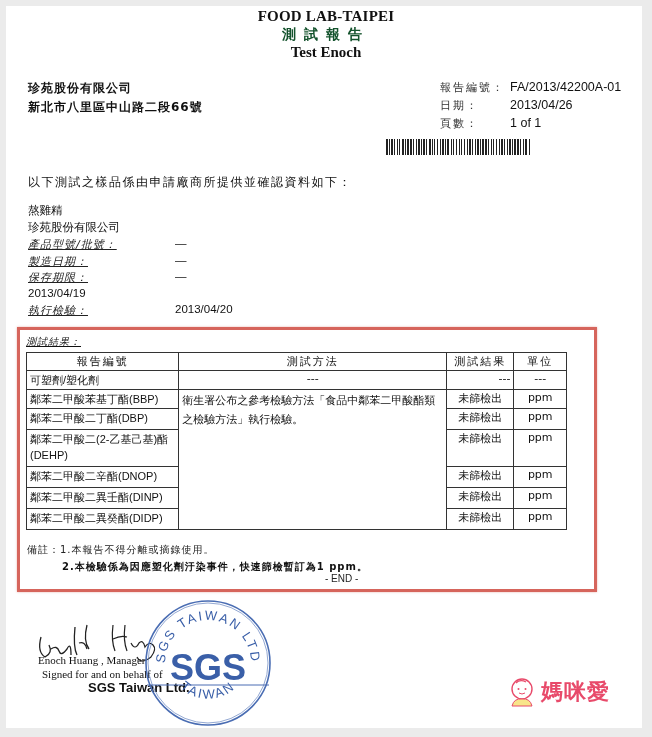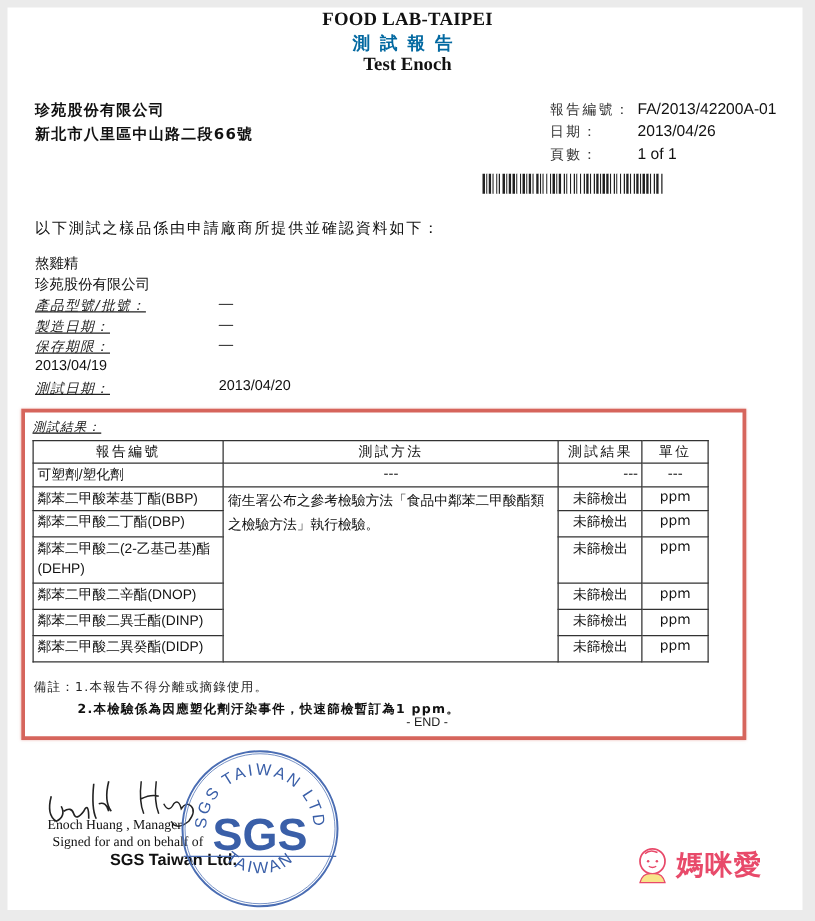--- a/index.html
+++ b/index.html
@@ -13,21 +13,21 @@
   .page {
     position: absolute; left: 6px; top: 6px; width: 636px; height: 722px;
     background: #ffffff;
   }
   .abs { position: absolute; }
   .serif { font-family: "Liberation Serif", "DejaVu Serif", serif; }
   .sans { font-family: "Liberation Sans", "DejaVu Sans", sans-serif; margin-left: 44px; }
   .cjk { font-family: "DejaVu Sans", sans-serif; }
 
   .lab-title { left: 0; width: 652px; top: 8px; text-align: center; font-size: 15px; font-weight: bold; letter-spacing: 0.2px; }
-  .report-zh { left: 0; width: 652px; top: 26px; text-align: center; font-size: 14px; letter-spacing: 8px; font-weight: bold; color: #0369a1; }
+  .report-zh { left: 0; width: 652px; top: 26px; text-align: center; font-size: 14px; letter-spacing: 8px; font-weight: bold; color: #14532d; }
   .report-en { left: 0; width: 652px; top: 44px; text-align: center; font-size: 15px; font-weight: bold; }
 
   .client-name { left: 28px; top: 80px; font-size: 12px; font-weight: bold; letter-spacing: 1px; }
   .client-addr { left: 28px; top: 99px; font-size: 12px; font-weight: bold; letter-spacing: 1px; }
 
   .meta-row { left: 440px; font-size: 12px; height: 18px; display: flex; }
   .meta-label { width: 70px; color: #333; font-size: 11px; letter-spacing: 2px; }
   .meta-value { font-family: "Liberation Sans", sans-serif; font-size: 12.5px; }
 
   .barcode { left: 386px; top: 139px; width: 250px; height: 16px; display: flex; gap: 0; }
@@ -230,21 +230,21 @@
   <span class="info-value">—</span>
 </div>
 <div class="abs info-row cjk" style="top:270px;">
   <span class="info-label">保存期限：</span>
   <span class="info-value">—</span>
 </div>
 <div class="abs info-row cjk" style="top:287px;">
   <span class="info-value">2013/04/19</span>
 </div>
 <div class="abs info-row cjk" style="top:303px;">
-  <span class="info-label">測試日期：</span>
+  <span class="info-label">執行檢驗：</span>
   <span class="info-value">2013/04/20</span>
 </div>
 
 <div class="abs red-frame"></div>
 
 <div class="abs results-title cjk">測試結果：</div>
 
 <table class="results cjk">
   <colgroup>
       <col class="col1">

